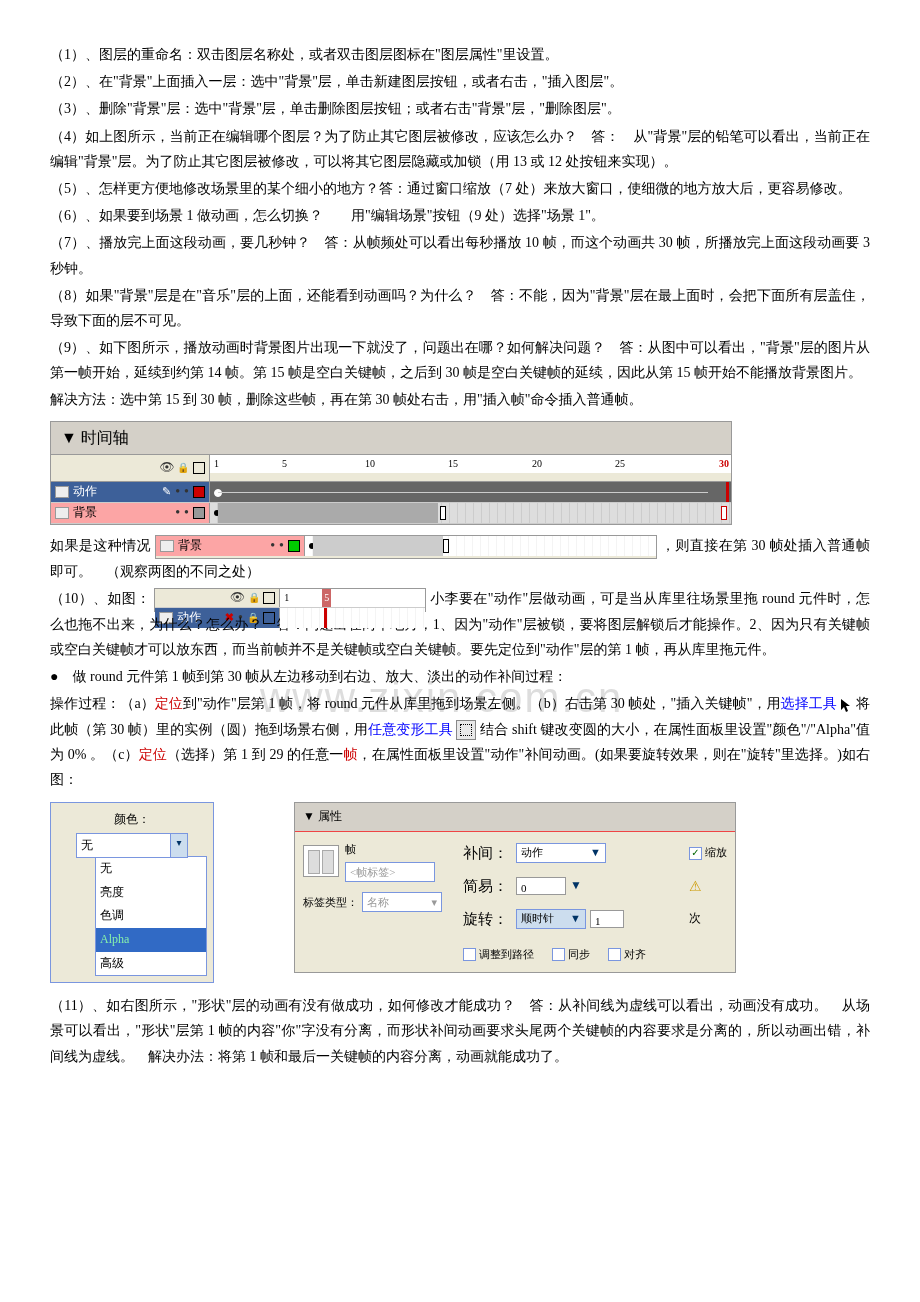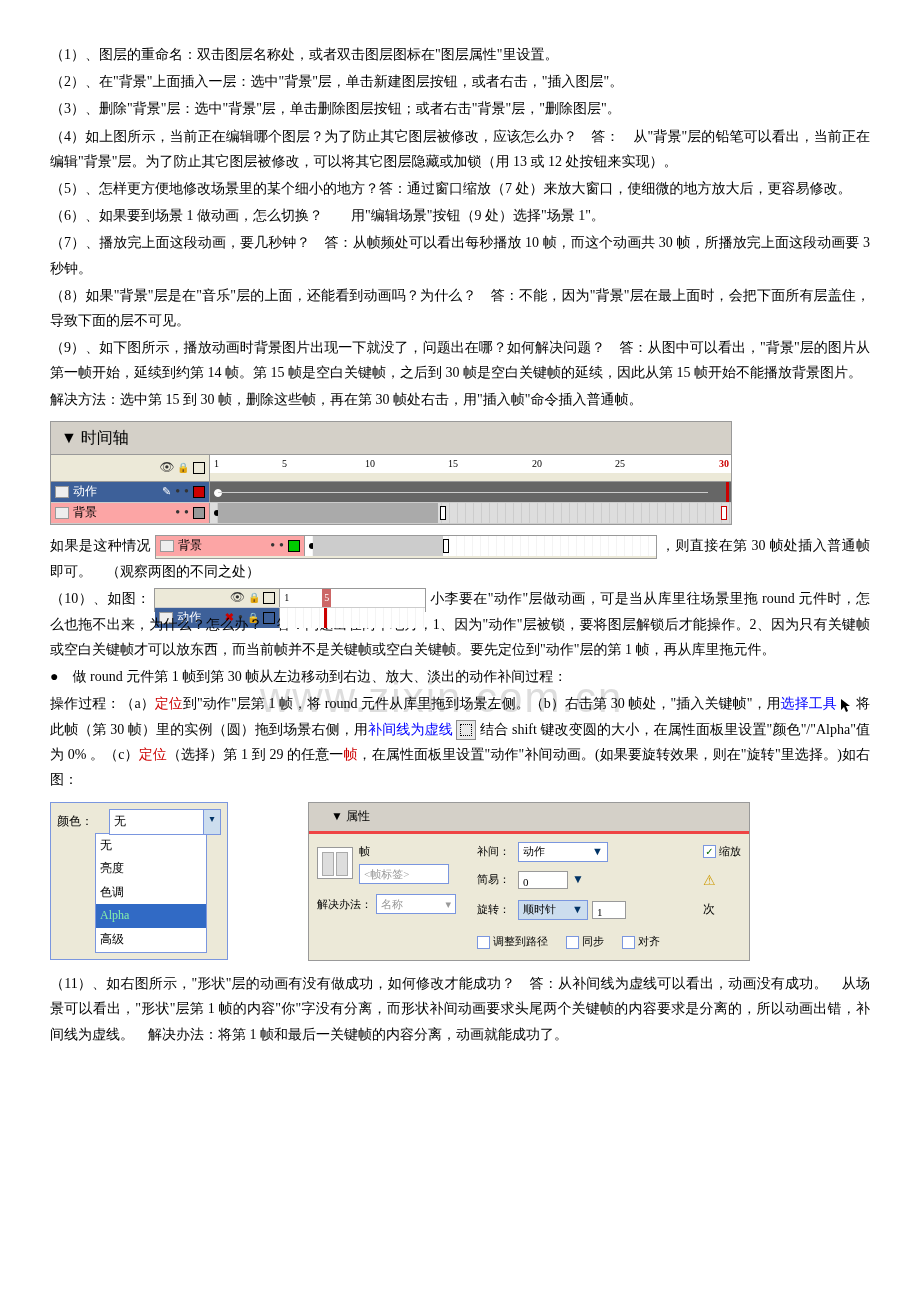--- a/index.html
+++ b/index.html
@@ -189,22 +189,23 @@
     display: inline-block;
     border: 1px solid #7a96df;
     background: #ece9d8;
     padding: 6px;
     vertical-align: top;
     margin-right: 40px;
   }
   .color-panel-row {
     display: flex;
     align-items: center;
-    gap: 16px;
+    gap: 2px;
     font-size: 12px;
+    flex-direction: column;
   }
   .color-select {
     width: 110px;
     border: 1px solid #7a96df;
     background: #fff;
     font-size: 12px;
   }
   .color-select-open {
     border: 1px solid #7a96df;
     width: 110px;
@@ -229,22 +230,22 @@
   .prop-panel {
     display: inline-block;
     border: 1px solid #999;
     background: #ece9d8;
     vertical-align: top;
     width: 440px;
     font-size: 12px;
   }
   .prop-title {
     background: #d4d0c8;
-    padding: 3px 22px;
-    border-bottom: 3px solid #ef4444;
+    padding: 3px 8px;
+    border-bottom: 1px solid #ef4444;
   }
   .prop-body {
     padding: 8px;
     display: grid;
     grid-template-columns: 150px 1fr;
     gap: 6px 10px;
   }
   .prop-left {
     display: flex;
     flex-direction: column;
@@ -270,21 +271,21 @@
   .prop-field-small { width: 80px; }
   .prop-input {
     border: 1px solid #999;
     background: #fff;
     padding: 1px 4px;
     font-size: 11px;
     width: 40px;
     height: 14px;
     display: inline-block;
   }
-  .prop-label { font-size: 11px; text-align: right; }
+  .prop-label { font-size: 15px; text-align: right; }
   .checkbox {
     display: inline-flex;
     align-items: center;
     gap: 3px;
     font-size: 11px;
   }
   .checkbox-box {
     width: 11px;
     height: 11px;
     border: 1px solid #7a96df;
@@ -451,21 +452,21 @@
   <span>小李要在"动作"层做动画，可是当从库里往场景里拖 round 元件时，怎么也拖不出来，为什么？怎么办？　答：问题出在两个地方，1、因为"动作"层被锁，要将图层解锁后才能操作。2、因为只有关键帧或空白关键帧才可以放东西，而当前帧并不是关键帧或空白关键帧。要先定位到"动作"层的第 1 帧，再从库里拖元件。</span>
 </p>
 
 <p><span class="bullet">●</span>　<span>做 round 元件第 1 帧到第 30 帧从左边移动到右边、放大、淡出的动作补间过程：</span></p>
 
 <p>
   <span>操作过程：（a）</span><span class="red">定位</span><span>到"动作"层第 1 帧，将 round 元件从库里拖到场景左侧。（b）右击第 30 帧处，"插入关键帧"，用</span><span class="blue">选择工具</span>
   <span class="cursor-icon"><svg class="cursor-svg" viewBox="0 0 12 16">
           <path d="M1 1 L1 12 L4 9 L6 14 L8 13 L6 8 L10 8 Z" fill="#000"></path>
         </svg></span>
-  <span> 将此帧（第 30 帧）里的实例（圆）拖到场景右侧，用</span><span class="blue">补间线为虚线</span>
+  <span> 将此帧（第 30 帧）里的实例（圆）拖到场景右侧，用</span><span class="blue">任意变形工具</span>
   <span class="transform-icon"></span>
   <span> 结合 shift 键改变圆的大小，在属性面板里设置"颜色"/"Alpha"值为 0% 。（c）</span><span class="red">定位</span><span>（选择）第 1 到 29 的任意一</span><span class="red">帧</span><span>，在属性面板里设置"动作"补间动画。(如果要旋转效果，则在"旋转"里选择。)如右图：</span>
 </p>
 
 <div class="panels-row">
 
   <div class="color-panel">
     <div class="color-panel-row">
       <span>颜色：</span>
       <div class="color-select" style="display:flex">
@@ -487,21 +488,21 @@
     <div class="prop-body">
       <div class="prop-left">
         <div style="display:flex;gap:6px;align-items:center">
           <span class="frame-icon-box"></span>
           <div style="display:flex;flex-direction:column;gap:3px">
             <span>帧</span>
             <span class="prop-field" style="width:80px;color:#999">&lt;帧标签&gt;</span>
           </div>
         </div>
         <div style="display:flex;gap:4px;align-items:center;margin-top:6px">
-          <span>解决办法：</span>
+          <span>标签类型：</span>
           <span class="prop-field" style="width:70px;color:#999">
             <span>名称</span>
             <span style="color:#999">▾</span>
           </span>
         </div>
       </div>
       <div class="prop-right">
         <span class="prop-label">补间：</span>
         <span class="prop-field prop-field-small">
           <span>动作</span>

